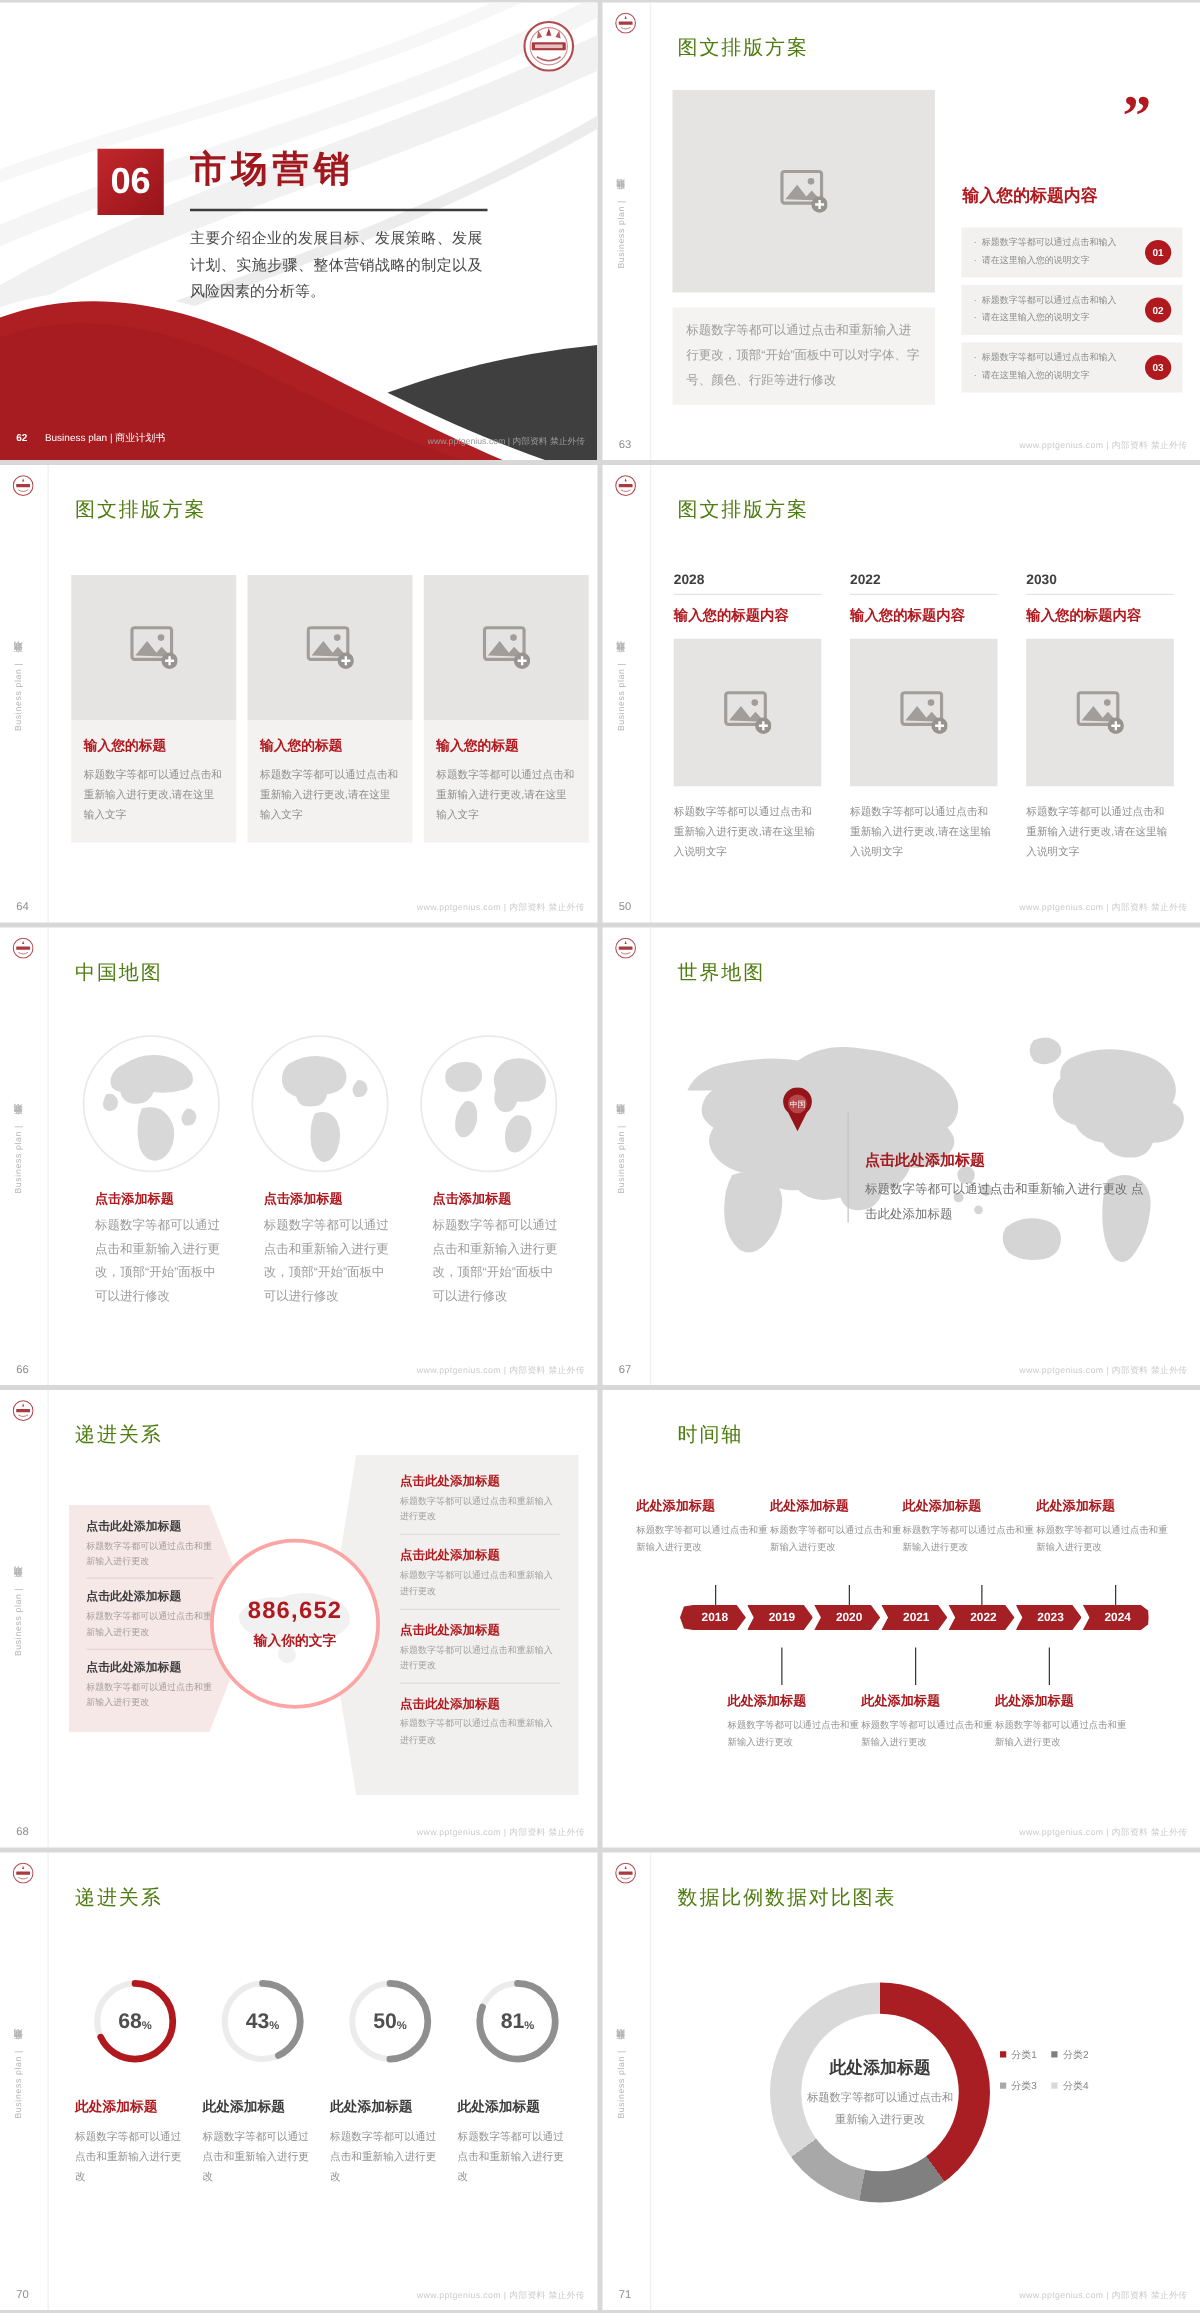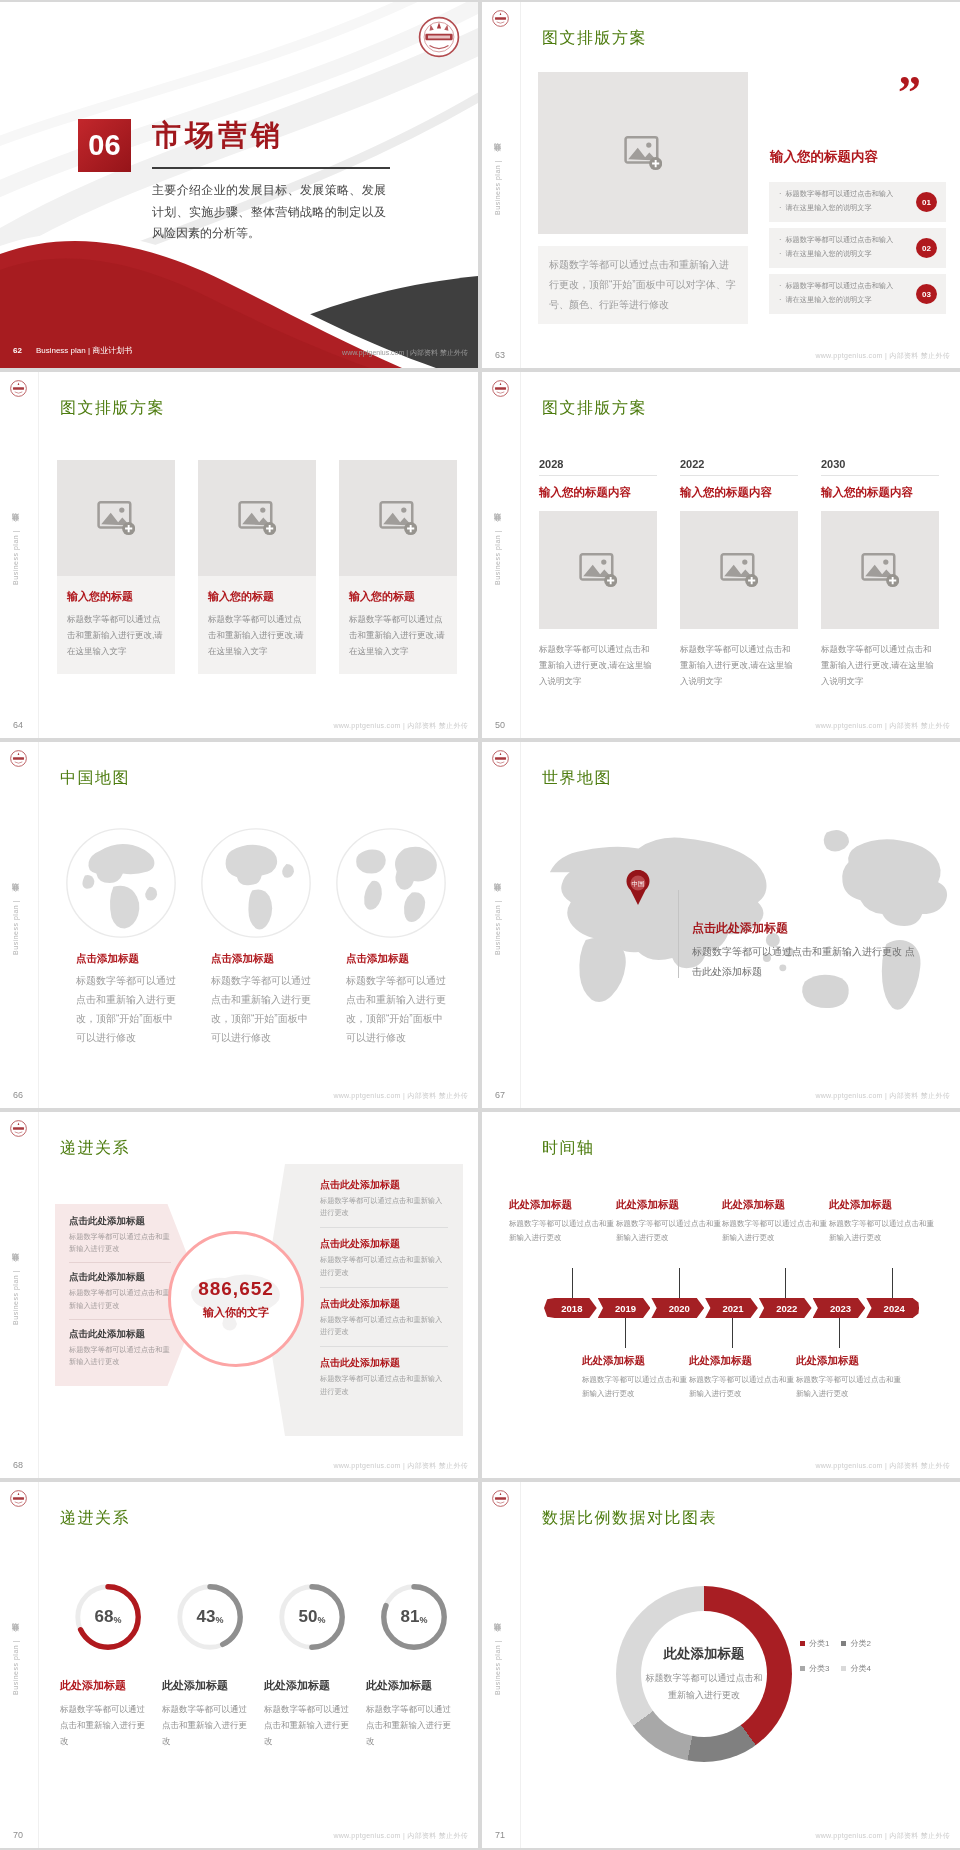--- a/index.html
+++ b/index.html
@@ -30,21 +30,21 @@
   .cover-foot-right{position:absolute;right:10px;bottom:10px;color:#9a9a9a;font-size:7px;z-index:3;}
   
   .s63-ph{left:56px;top:70px;width:210px;height:162px;}
   .s63-cap{left:56px;top:244px;width:188px;background:#f4f3f2;padding:9px 11px;font-size:10px;color:#9c9c9c;line-height:2;}
   .s63-quote{left:416px;top:64px;font-size:46px;font-weight:bold;color:#b0191e;font-family:"Liberation Serif","DejaVu Serif",serif;}
   .s63-head{left:288px;top:146px;font-size:13.5px;font-weight:bold;color:#b0191e;}
   .s63-box{left:287px;width:177px;height:40px;background:#f2f1f0;}
   .s63-line{position:absolute;left:10px;font-size:7.2px;color:#8c8c8c;white-space:nowrap;}
   .s63-badge{position:absolute;right:9px;top:10px;width:21px;height:20px;border-radius:50%;background:#b0191e;color:#fff;font-size:8px;font-weight:bold;display:flex;align-items:center;justify-content:center;}
   
-  .card{top:88px;width:118px;}
+  .card{top:88px;width:132px;}
   .card .img{height:116px;}
   .card .body{background:#f3f2f1;padding:13px 10px 15px 10px;}
   .card .body .h{font-size:11px;font-weight:bold;color:#b0191e;margin-bottom:7px;}
   .card .body .t{font-size:8.5px;color:#8e8e8e;line-height:1.9;}
   .ycol{top:86px;width:118px;}
   .ycol .yr{font-size:11px;font-weight:bold;color:#3f3f3f;}
   .ycol .ln{height:1px;background:#e3e3e3;margin-top:5px;}
   .ycol .h{font-size:11.5px;font-weight:bold;color:#b0191e;margin-top:9px;}
   .ycol .img{width:118px;height:118px;margin-top:11px;}
   .ycol .t{font-size:8.5px;color:#8e8e8e;line-height:1.9;margin-top:12px;}
@@ -73,21 +73,21 @@
   .s68-right .s68-item:last-child{border-bottom:none;}
   .s68-circle{left:168px;top:119px;width:130px;height:130px;border-radius:50%;background:#fff;border:3px solid #fca5a5;z-index:2;text-align:center;}
   .s68-circle svg{position:absolute;left:12px;top:30px;width:106px;height:70px;opacity:.55;}
   .s68-num{position:relative;margin-top:44px;font-size:19px;font-weight:bold;color:#b0191e;letter-spacing:1px;}
   .s68-lab{position:relative;margin-top:5px;font-size:11px;font-weight:bold;color:#b0191e;}
   
   .tl-block{top:86px;width:106px;}
   .tl-block .h{font-size:10.5px;font-weight:bold;color:#a9191e;margin-bottom:5px;}
   .tl-block .t{font-size:7.5px;color:#949494;line-height:1.8;}
   .tl-con{width:1px;background:#3a3a3a;}
-  .ribbon{left:62px;top:186px;width:376px;height:20px;display:flex;}
+  .ribbon{left:62px;top:172px;width:376px;height:20px;display:flex;}
   .seg{flex:1;margin-right:1px;background:#a42024;color:#fff;font-size:9.5px;font-weight:bold;display:flex;align-items:center;justify-content:center;clip-path:polygon(0 0,86% 0,100% 50%,86% 100%,0 100%,10% 50%);padding-left:3px;}
   .seg.first{clip-path:polygon(0 50%,6% 6%,20% 0,86% 0,100% 50%,86% 100%,20% 100%,6% 94%);}
   .seg.last{clip-path:polygon(0 0,88% 0,99% 22%,100% 50%,99% 78%,88% 100%,0 100%,10% 50%);}
   .tl-bot{top:242px;}
   
   .dcol{top:96px;width:96px;}
   .gauge-wrap{position:relative;width:78px;height:78px;margin:0 auto;}
   .gnum{position:absolute;inset:0;display:flex;align-items:center;justify-content:center;font-weight:bold;color:#4f4f4f;}
   .gnum .v{font-size:17px;}
   .gnum .unit{font-size:9px;margin-top:6px;}

